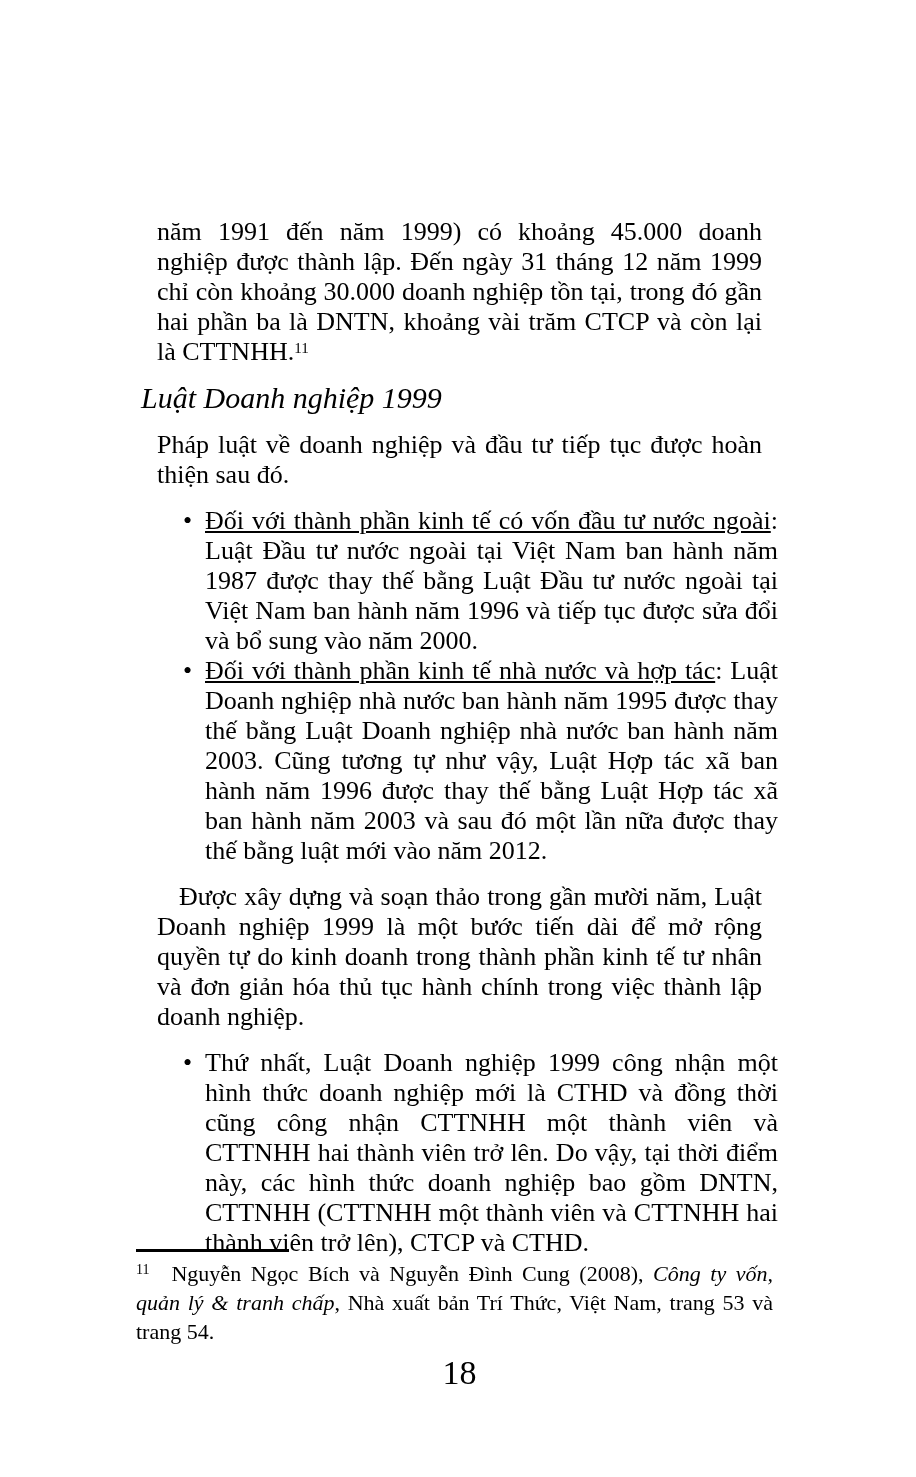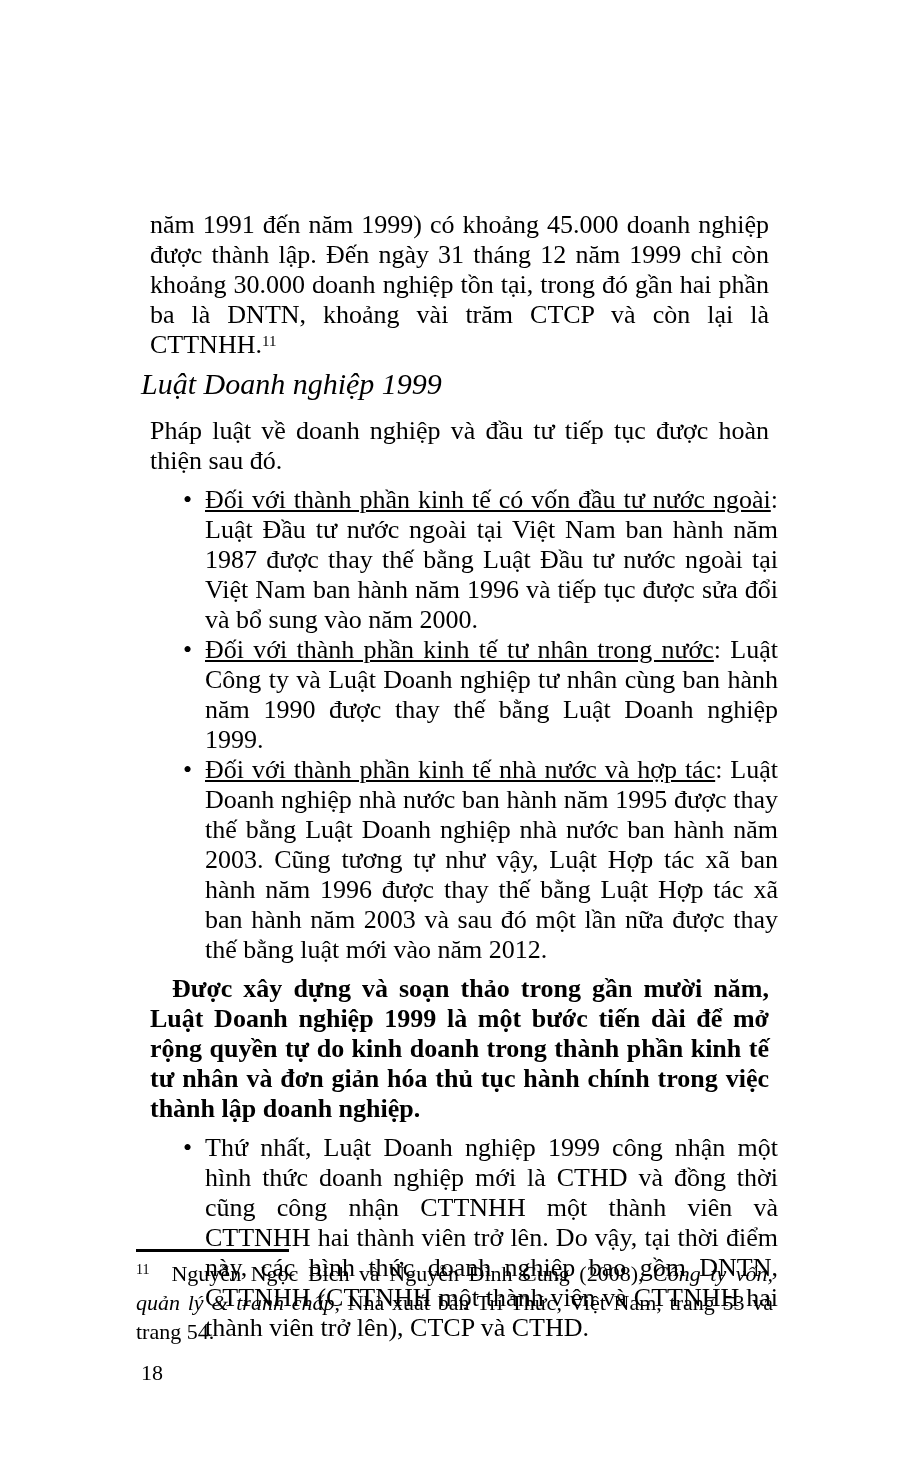--- a/index.html
+++ b/index.html
@@ -17,21 +17,21 @@
   }
   .content {
     position: absolute;
     left: 141px;
     top: 201px;
     width: 637px;
     font-size: 26px;
     line-height: 30px;
     text-align: justify;
   }
-  .content p { margin: 9px; }
+  .content p { margin: 16px; }
   .section-heading {
     margin: 7px 0 17px 0;
     font-size: 30px;
     line-height: 30px;
     font-weight: normal;
     font-style: italic;
   }
   ul.bullet-list {
     list-style: none;
     margin: 0;
@@ -41,21 +41,21 @@
     position: relative;
     padding-left: 64px;
   }
   ul.bullet-list li::before {
     content: "\2022";
     position: absolute;
     left: 42px;
     top: 0;
   }
   .underlined { text-decoration: underline; }
-  .first-line-indent { text-indent: 22px; font-weight: bold; }
+  .first-line-indent { text-indent: 22px; }
   sup.fn-ref {
     font-size: 15px;
     line-height: 0;
     vertical-align: baseline;
     position: relative;
     top: -0.5em;
   }
   .footnote-area {
     position: absolute;
     left: 136px;
@@ -76,41 +76,40 @@
   .footnote-text sup.fn-ref {
     font-size: 14px;
     margin-right: 22px;
   }
   .footnote-title { font-style: italic; }
   .page-number {
     position: absolute;
     left: 141px;
     top: 1358px;
     width: 637px;
-    text-align: left;
-    font-size: 22px;
+    text-align: center;
+    font-size: 34px;
     line-height: 30px;
   }
 </style>
 </head>
 <body>
 
 <div class="page">
 
   <main class="content">
 
     <p><span>năm 1991 đến năm 1999) có khoảng 45.000 doanh nghiệp được thành lập.  Đến ngày 31 tháng 12 năm 1999 chỉ còn khoảng 30.000 doanh nghiệp tồn tại, trong đó gần hai phần ba là DNTN, khoảng vài trăm CTCP và còn lại là CTTNHH.</span><sup class="fn-ref">11</sup></p>
 
     <h2 class="section-heading">Luật Doanh nghiệp 1999</h2>
 
     <p>Pháp luật về doanh nghiệp và đầu tư tiếp tục được hoàn thiện sau đó.</p>
 
     <ul class="bullet-list">
       <li><span class="underlined">Đối với thành phần kinh tế có vốn đầu tư nước ngoài</span><span>: Luật Đầu tư nước ngoài tại Việt Nam ban hành năm 1987 được thay thế bằng Luật Đầu tư nước ngoài tại Việt Nam ban hành năm 1996 và tiếp tục được sửa đổi và bổ sung vào năm 2000.</span></li>
-      <li><span class="underlined">Đối với thành phần kinh tế tư nhân trong nước</span><span>: Luật Công ty và Luật Doanh nghiệp tư nhân cùng ban hành năm 1990 được thay thế bằng Luật Doanh nghiệp 1999.</span></li>
       <li><span class="underlined">Đối với thành phần kinh tế nhà nước và hợp tác</span><span>: Luật Doanh nghiệp nhà nước ban hành năm 1995 được thay thế bằng Luật Doanh nghiệp nhà nước ban hành năm 2003. Cũng tương tự như vậy, Luật Hợp tác xã ban hành năm 1996 được thay thế bằng Luật Hợp tác xã ban hành năm 2003 và sau đó một lần nữa được thay thế bằng luật mới vào năm 2012.</span></li>
     </ul>
 
     <p class="first-line-indent">Được xây dựng và soạn thảo trong gần mười năm, Luật Doanh nghiệp 1999 là một bước tiến dài để mở rộng quyền tự do kinh doanh trong thành phần kinh tế tư nhân và đơn giản hóa thủ tục hành chính trong việc thành lập doanh nghiệp.</p>
 
     <ul class="bullet-list">
       <li><span>Thứ nhất, Luật Doanh nghiệp 1999 công nhận một hình thức doanh nghiệp mới là CTHD và đồng thời cũng công nhận CTTNHH một thành viên và CTTNHH hai thành viên trở lên. Do vậy, tại thời điểm này, các hình thức doanh nghiệp bao gồm DNTN, CTTNHH (CTTNHH một thành viên và CTTNHH hai thành viên trở lên), CTCP và CTHD.</span></li>
     </ul>
 
   </main>

